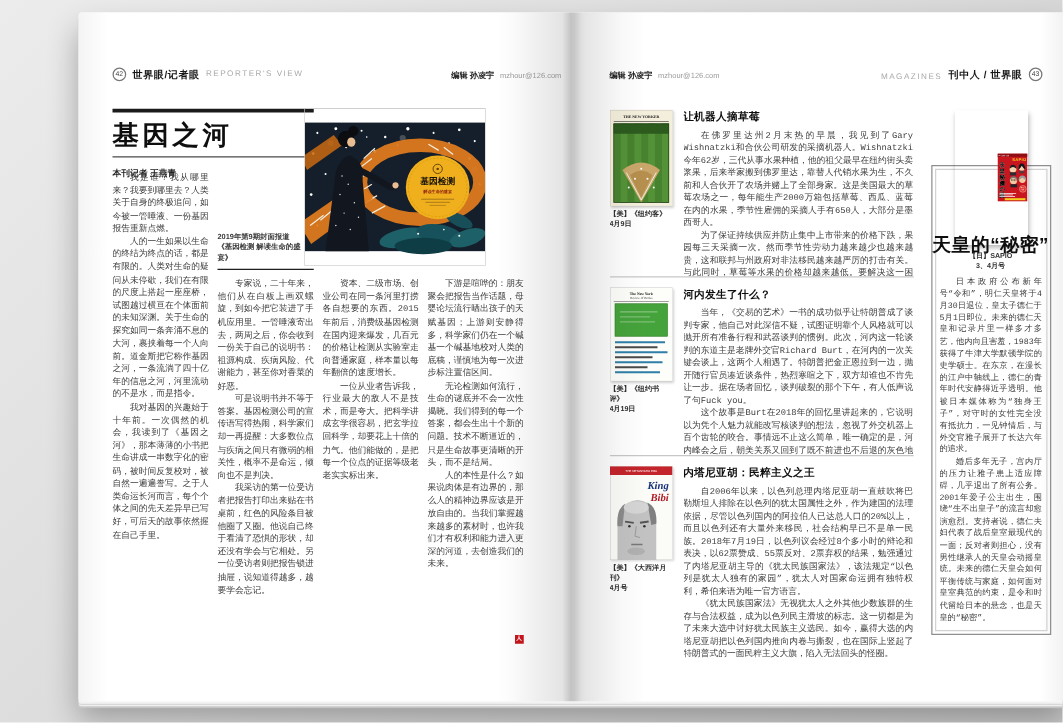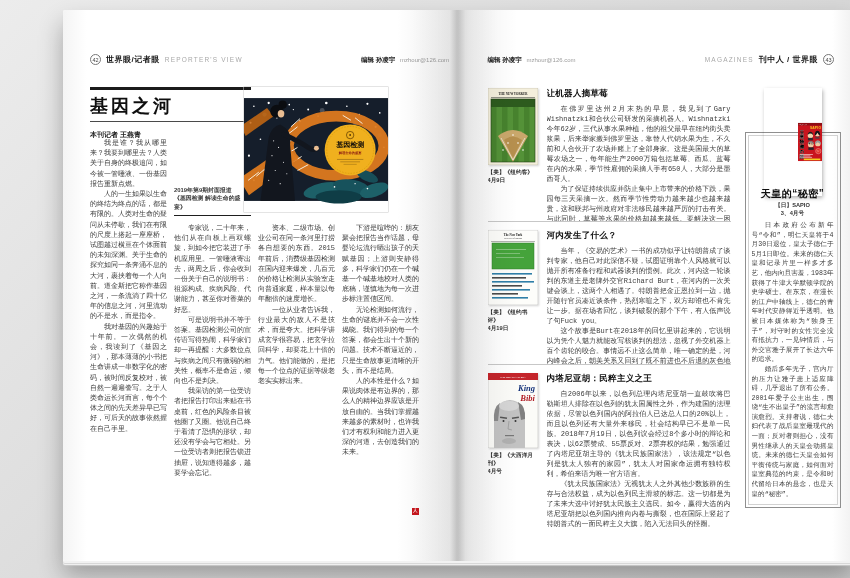--- a/index.html
+++ b/index.html
@@ -17,34 +17,34 @@
 .page-left  { left:0; border-radius:2px 0 0 2px;
   background:linear-gradient(90deg,#f4f4f4 0%,#ffffff 6%,#ffffff 88%,#f5f5f5 98%,#ececec 100%); }
 .page-right { left:394.5px; border-radius:0 2px 2px 0;
   background:linear-gradient(90deg,#e9e9e9 0%,#f6f6f6 3%,#ffffff 10%,#ffffff 95%,#f1f1f1 100%); }
 .fold { position:absolute; left:334px; top:0; width:120px; height:100%; z-index:6; pointer-events:none;
   background:linear-gradient(90deg,rgba(0,0,0,0) 0%,rgba(0,0,0,.07) 44%,rgba(0,0,0,.18) 50%,rgba(0,0,0,.07) 57%,rgba(0,0,0,0) 100%); }
 
 
 .hdr { position:absolute; top:44px; display:flex; align-items:center; gap:5px; z-index:4; }
 .hdr-left { left:27px; }
-.hdr-right { right:18px; }
+.hdr-right { right:18px;align-items:flex-end; }
 .pgnum { width:11px; height:11px; border:1px solid #777; color:#444; border-radius:50%;
   display:flex; align-items:center; justify-content:center; font-size:5.5px; background:#fff; }
 .sec-cn { font-size:8px; font-weight:bold; color:#171717; letter-spacing:.5px; }
 .sec-en { font-size:6.5px; color:#a9a9a9; letter-spacing:1.2px; }
 .editor { position:absolute; top:46px; font-size:6px; color:#9c9c9c; z-index:4; }
 .editor b { color:#1c1c1c; font-size:6.5px; margin-right:3px; }
 .editor-l { left:298px; } .editor-r { left:30px; }
 
 
 .title-block { position:absolute; left:27px; top:77px; width:161px; z-index:3; }
 .rule-thick { height:2.5px; background:#1b1b1b; }
 .rule-thin  { height:1px; background:#4a4a4a; }
-.art-title { font-size:18px; font-weight:bold; color:#0e0e0e; letter-spacing:3px; padding:4px 0 3px; }
+.art-title { font-size:21px; font-weight:bold; color:#0e0e0e; letter-spacing:3px; padding:4px 0 3px; }
 .byline { margin-top:8px; font-size:7px; font-weight:bold; color:#222; }
 
 .col { position:absolute; width:77px; overflow:hidden; z-index:3;
   font-family:"Liberation Serif","DejaVu Serif",serif; font-size:7px; line-height:10.2px; color:#3c3c3c; }
 .col p, .feature-body p, .paras p { text-indent:2em; text-align:justify;font-family:Liberation Mono, monospace; }
 .col1 { left:27px;  top:128px; height:402px; }
 .col2 { left:111px; top:213px; height:317px; }
 .col3 { left:195px; top:213px; height:317px; }
 .col4 { left:279px; top:213px; height:317px; }
 
@@ -72,21 +72,21 @@
 .paras { font-family:"Liberation Serif","DejaVu Serif",serif; font-size:7px; line-height:10px;
   color:#3c3c3c; overflow:hidden; }
 
 .feature-box { position:absolute; left:287px; top:122px; width:96px; height:376px;
   border:1px solid #8f8f8f; z-index:2; }
 .feature-box::before { content:''; position:absolute; inset:2px; border:1px solid #d2d2d2; }
 .feature-cover { position:absolute; left:306px; top:78px; width:58px; height:108px; z-index:4;
   box-shadow:1px 2px 4px rgba(0,0,0,.3);padding-left:34px; }
 .feature-cover svg { display:block; width:100%; height:100%; }
 .feature-title { position:absolute; left:287px; top:177px; width:96px; text-align:center;
-  font-size:10px; font-weight:bold; color:#0e0e0e; z-index:4; letter-spacing:.5px; }
+  font-size:15px; font-weight:bold; color:#0e0e0e; z-index:4; letter-spacing:.5px; }
 .feature-cap { position:absolute; left:287px; top:192px; width:96px; text-align:center;
   font-size:5.7px; font-weight:bold; color:#333; line-height:7.8px; z-index:4; }
 .feature-body { position:absolute; left:294px; top:211px; width:82px; height:282px; overflow:hidden;
   z-index:4; font-family:"Liberation Serif","DejaVu Serif",serif; font-size:6.6px; line-height:9.6px;
   color:#3c3c3c; }
 </style>
 </head>
 <body>
 
 <div class="stage">

